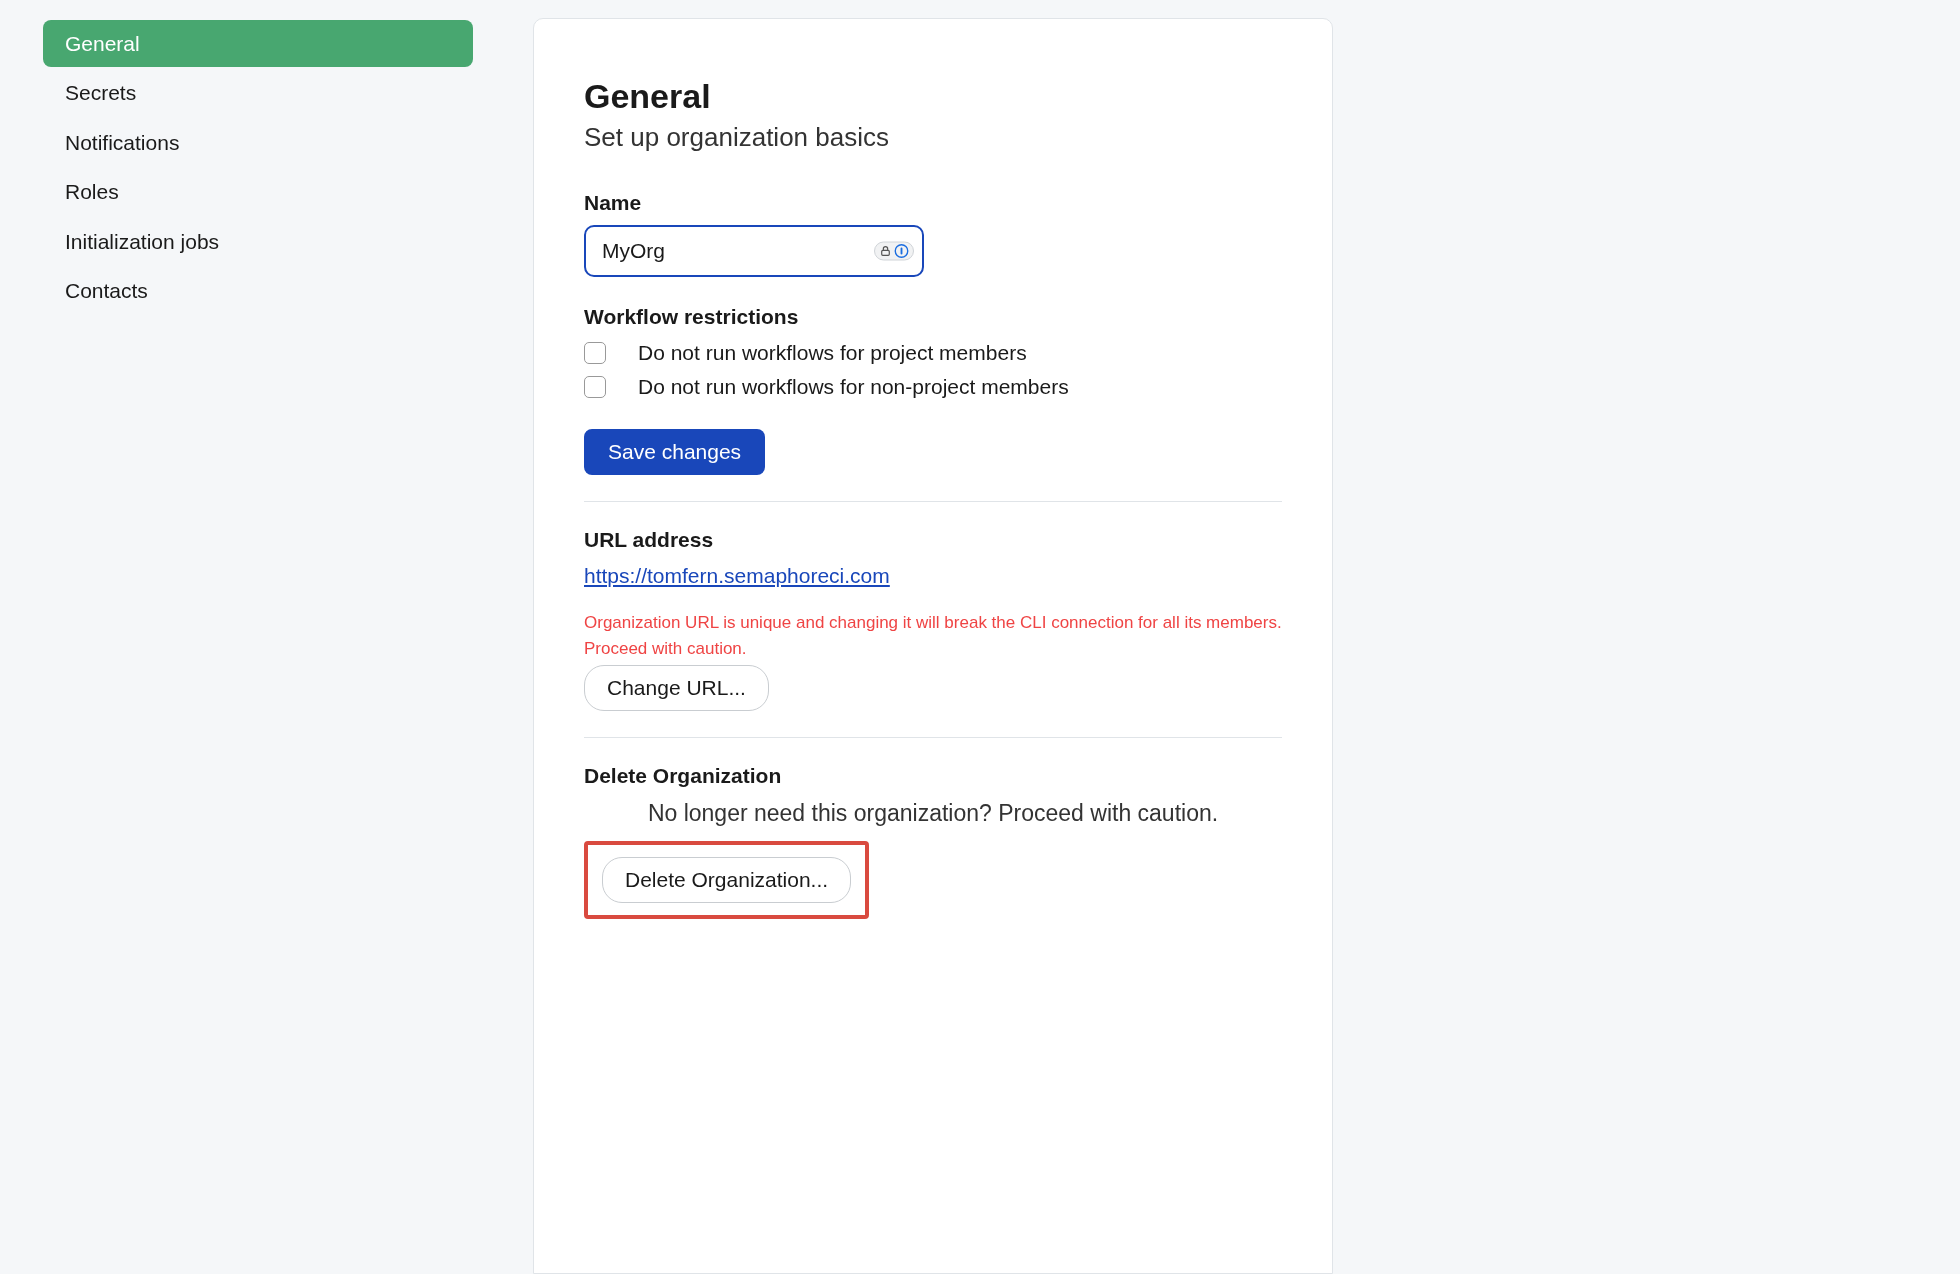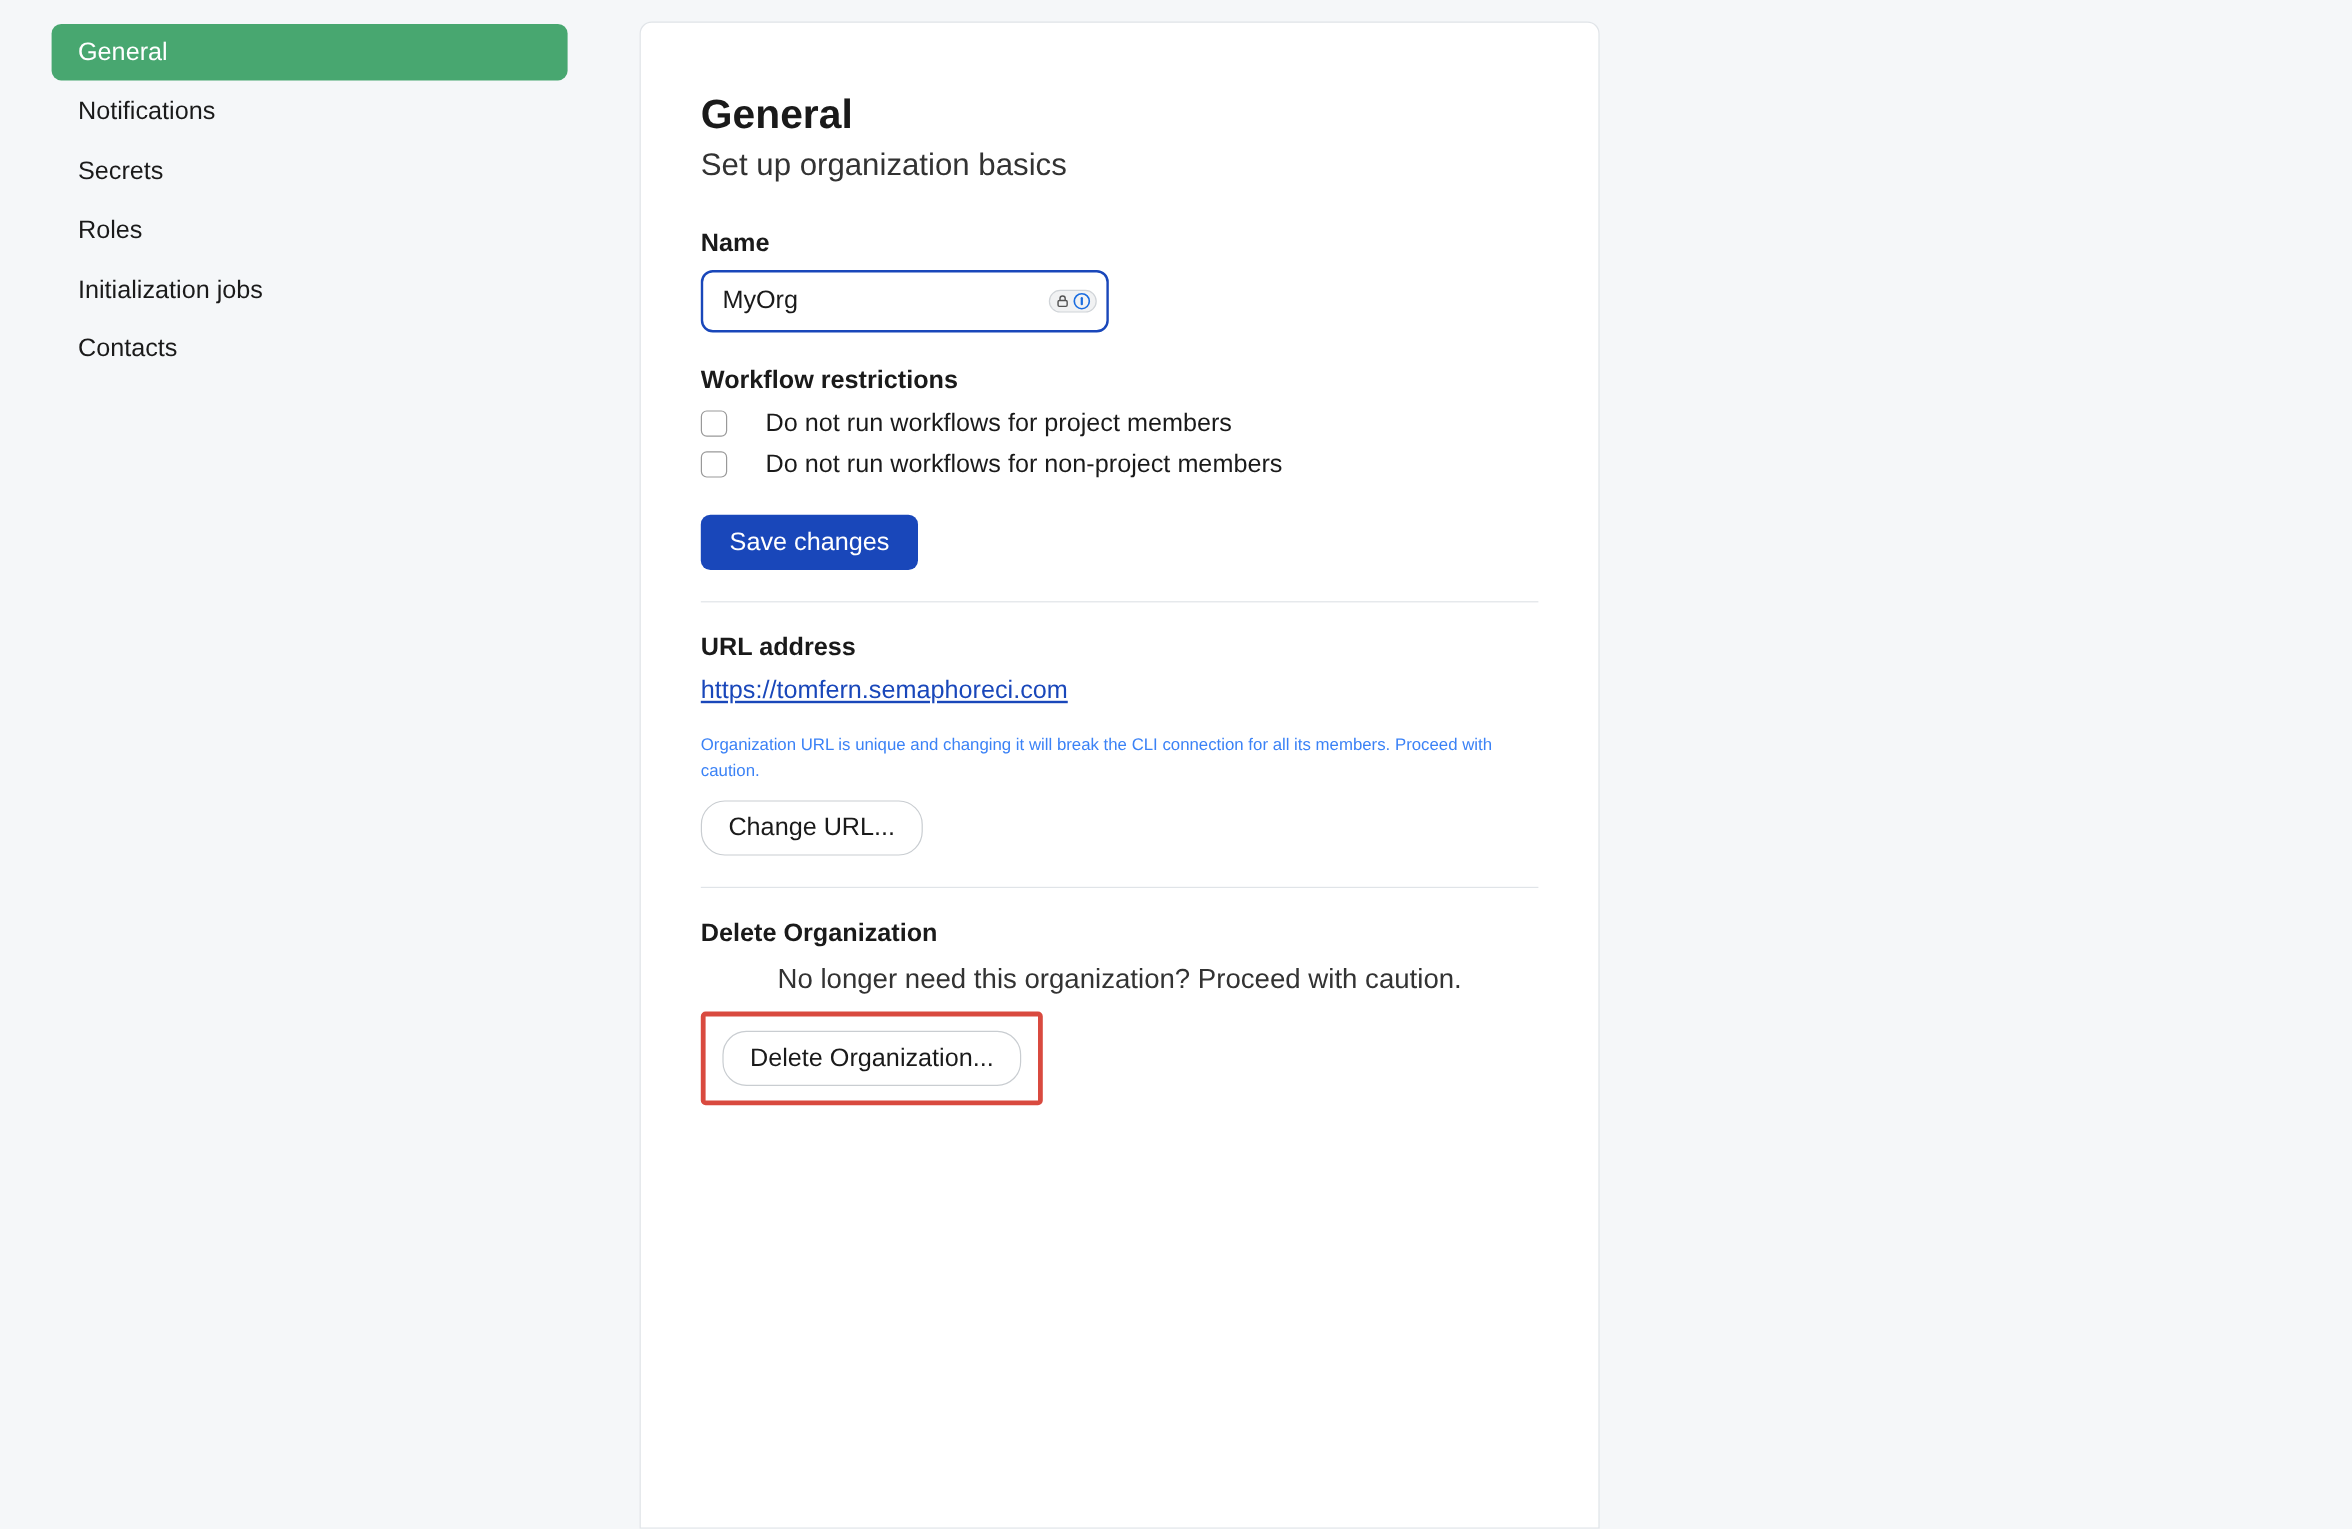--- a/index.html
+++ b/index.html
@@ -127,25 +127,25 @@
     border: none;
     border-top: 1px solid #e0e4e8;
     margin: 26px 0;
   }
   .url-link {
     color: #1947ba;
     text-decoration: underline;
     font-size: 21px;
   }
   .body-text {
-    font-size: 14px;
-    color: #3b82f6;
+    font-size: 17px;
+    color: #ef4444;
     line-height: 1.55;
     margin-top: 22px;
-    margin-bottom: 14px;
+    margin-bottom: 2px;
   }
   .btn-secondary {
     display: inline-block;
     background: #fff;
     color: #1a1a1a;
     font-size: 21px;
     padding: 10px 22px;
     border: 1px solid #c9cdd1;
     border-radius: 20px;
     cursor: pointer;
@@ -166,24 +166,24 @@
 </head>
 <body>
 
 <div class="page">
 
   <nav class="sidebar">
     <div class="sidebar-item active">
       <span>General</span>
     </div>
     <div class="sidebar-item">
+      <span>Secrets</span>
+    </div>
+    <div class="sidebar-item">
       <span>Notifications</span>
-    </div>
-    <div class="sidebar-item">
-      <span>Secrets</span>
     </div>
     <div class="sidebar-item">
       <span>Roles</span>
     </div>
     <div class="sidebar-item">
       <span>Initialization jobs</span>
     </div>
     <div class="sidebar-item">
       <span>Contacts</span>
     </div>

